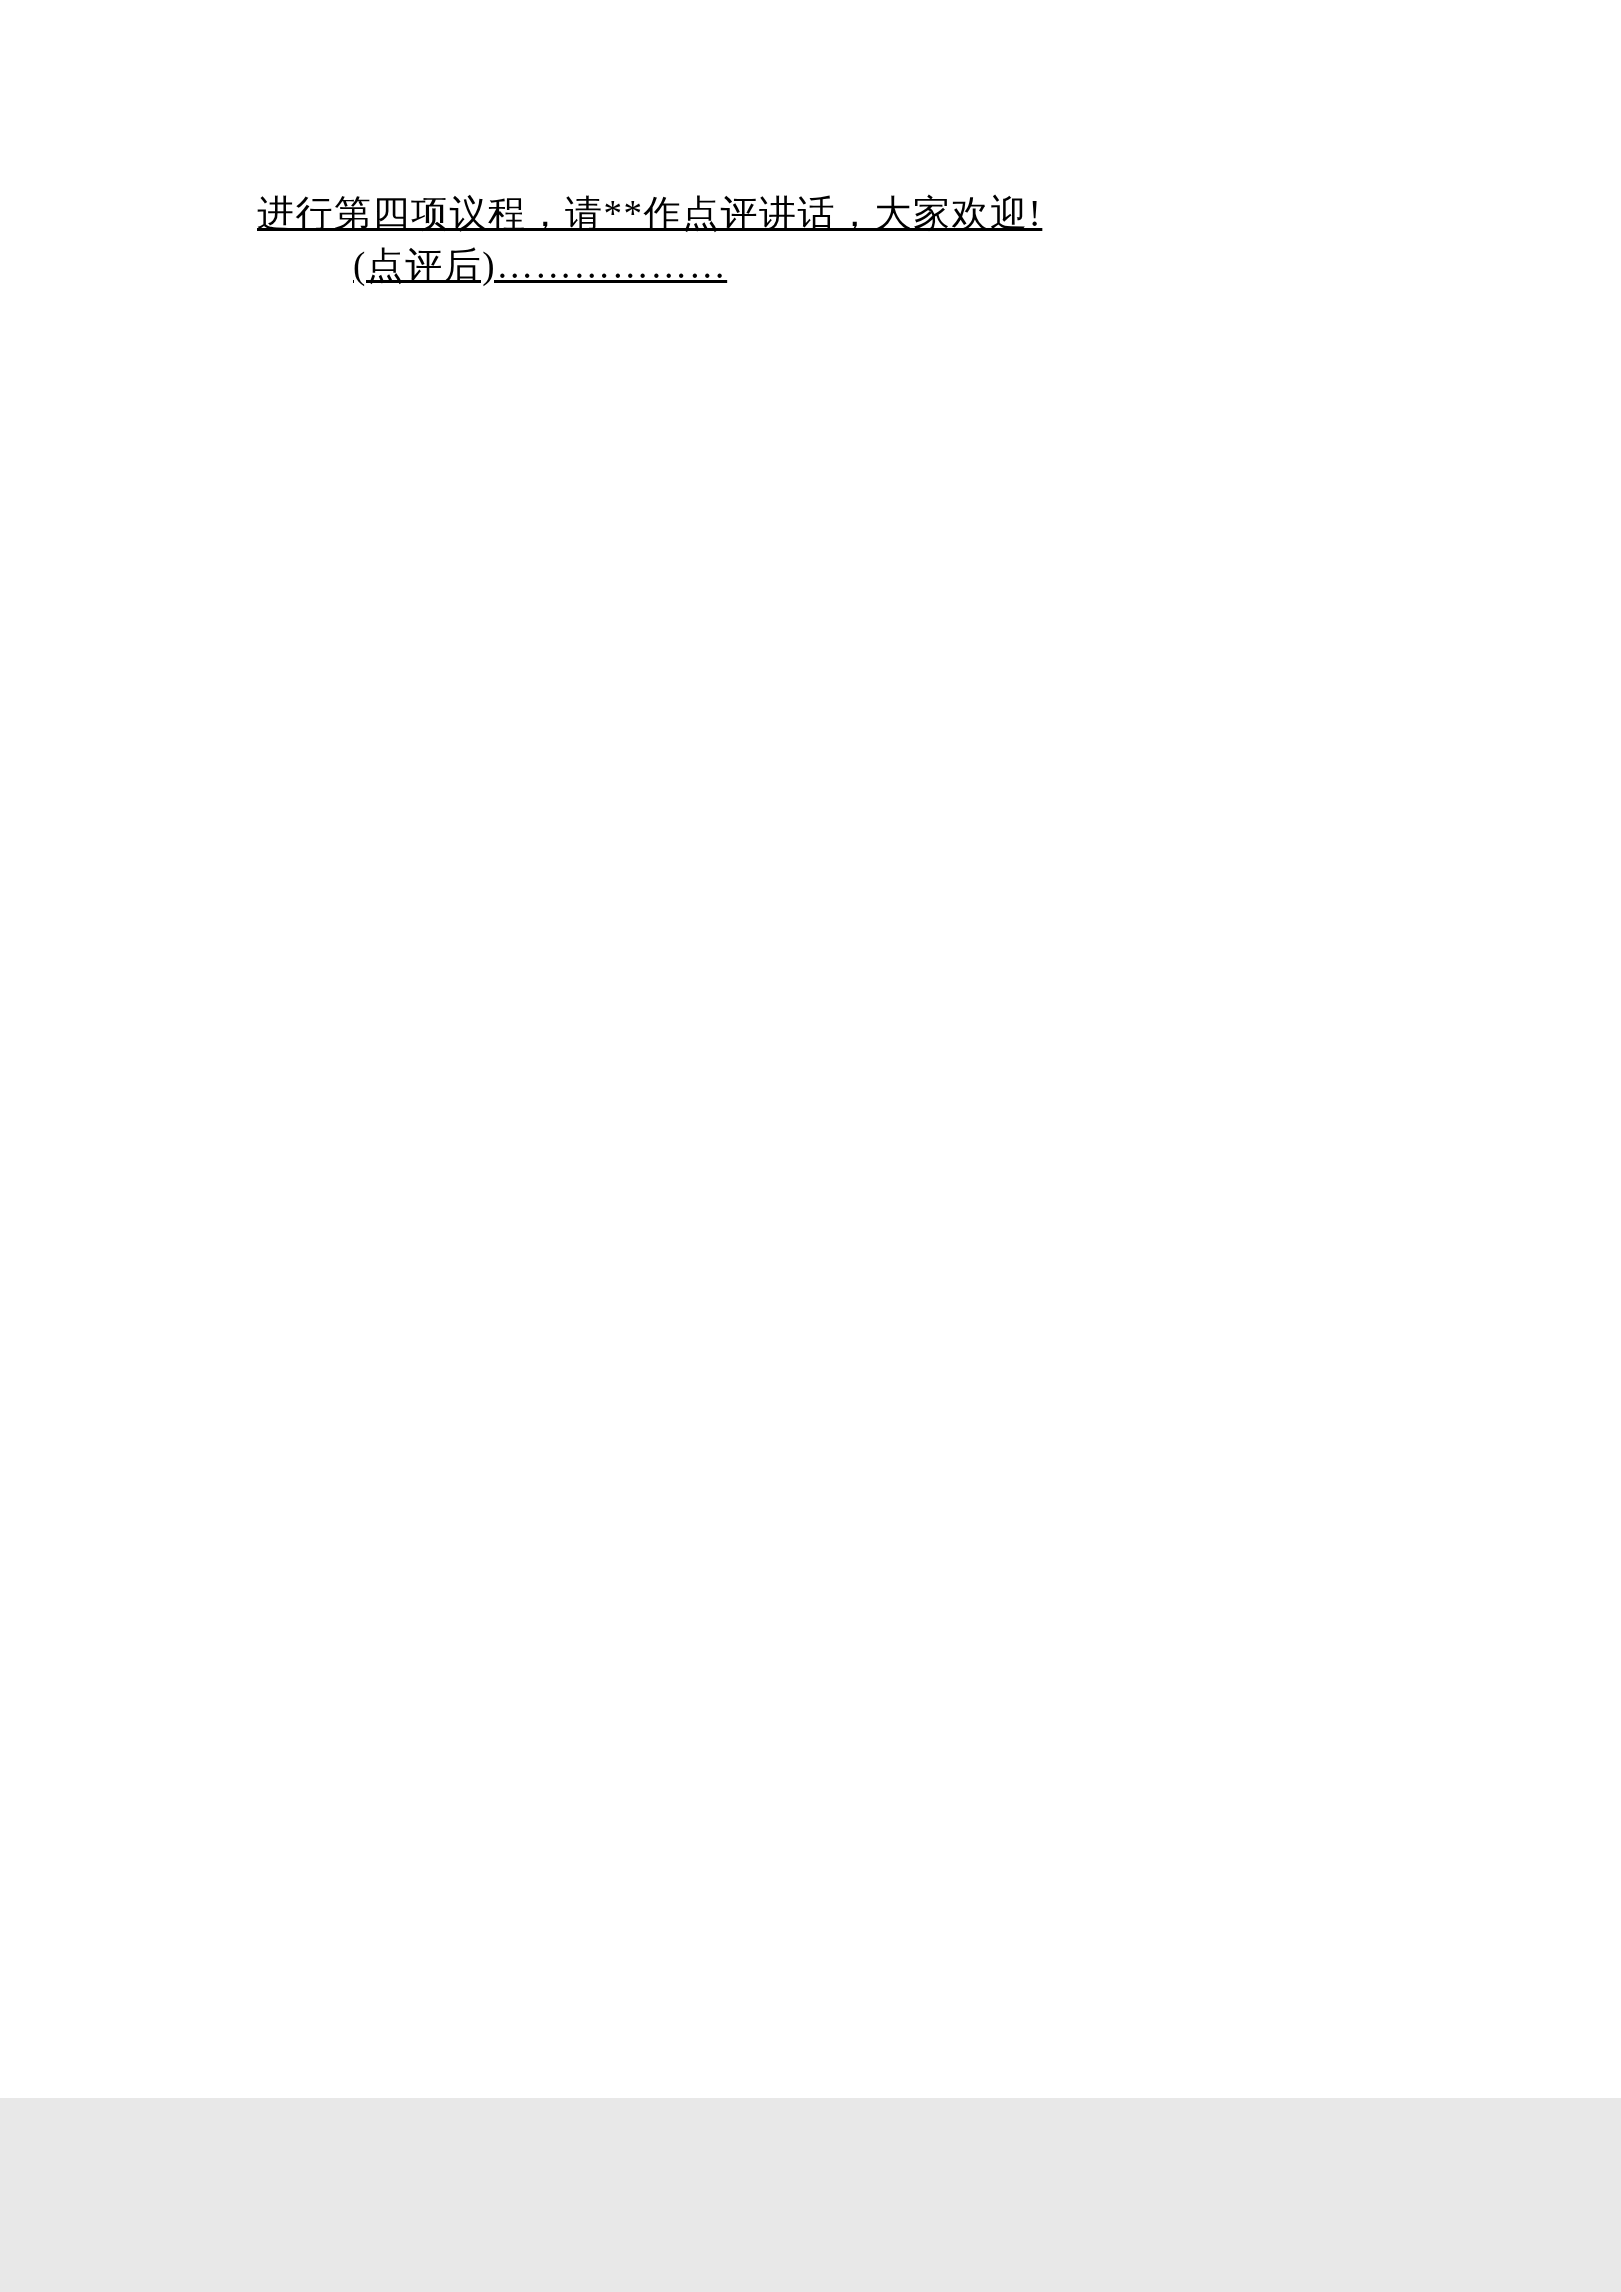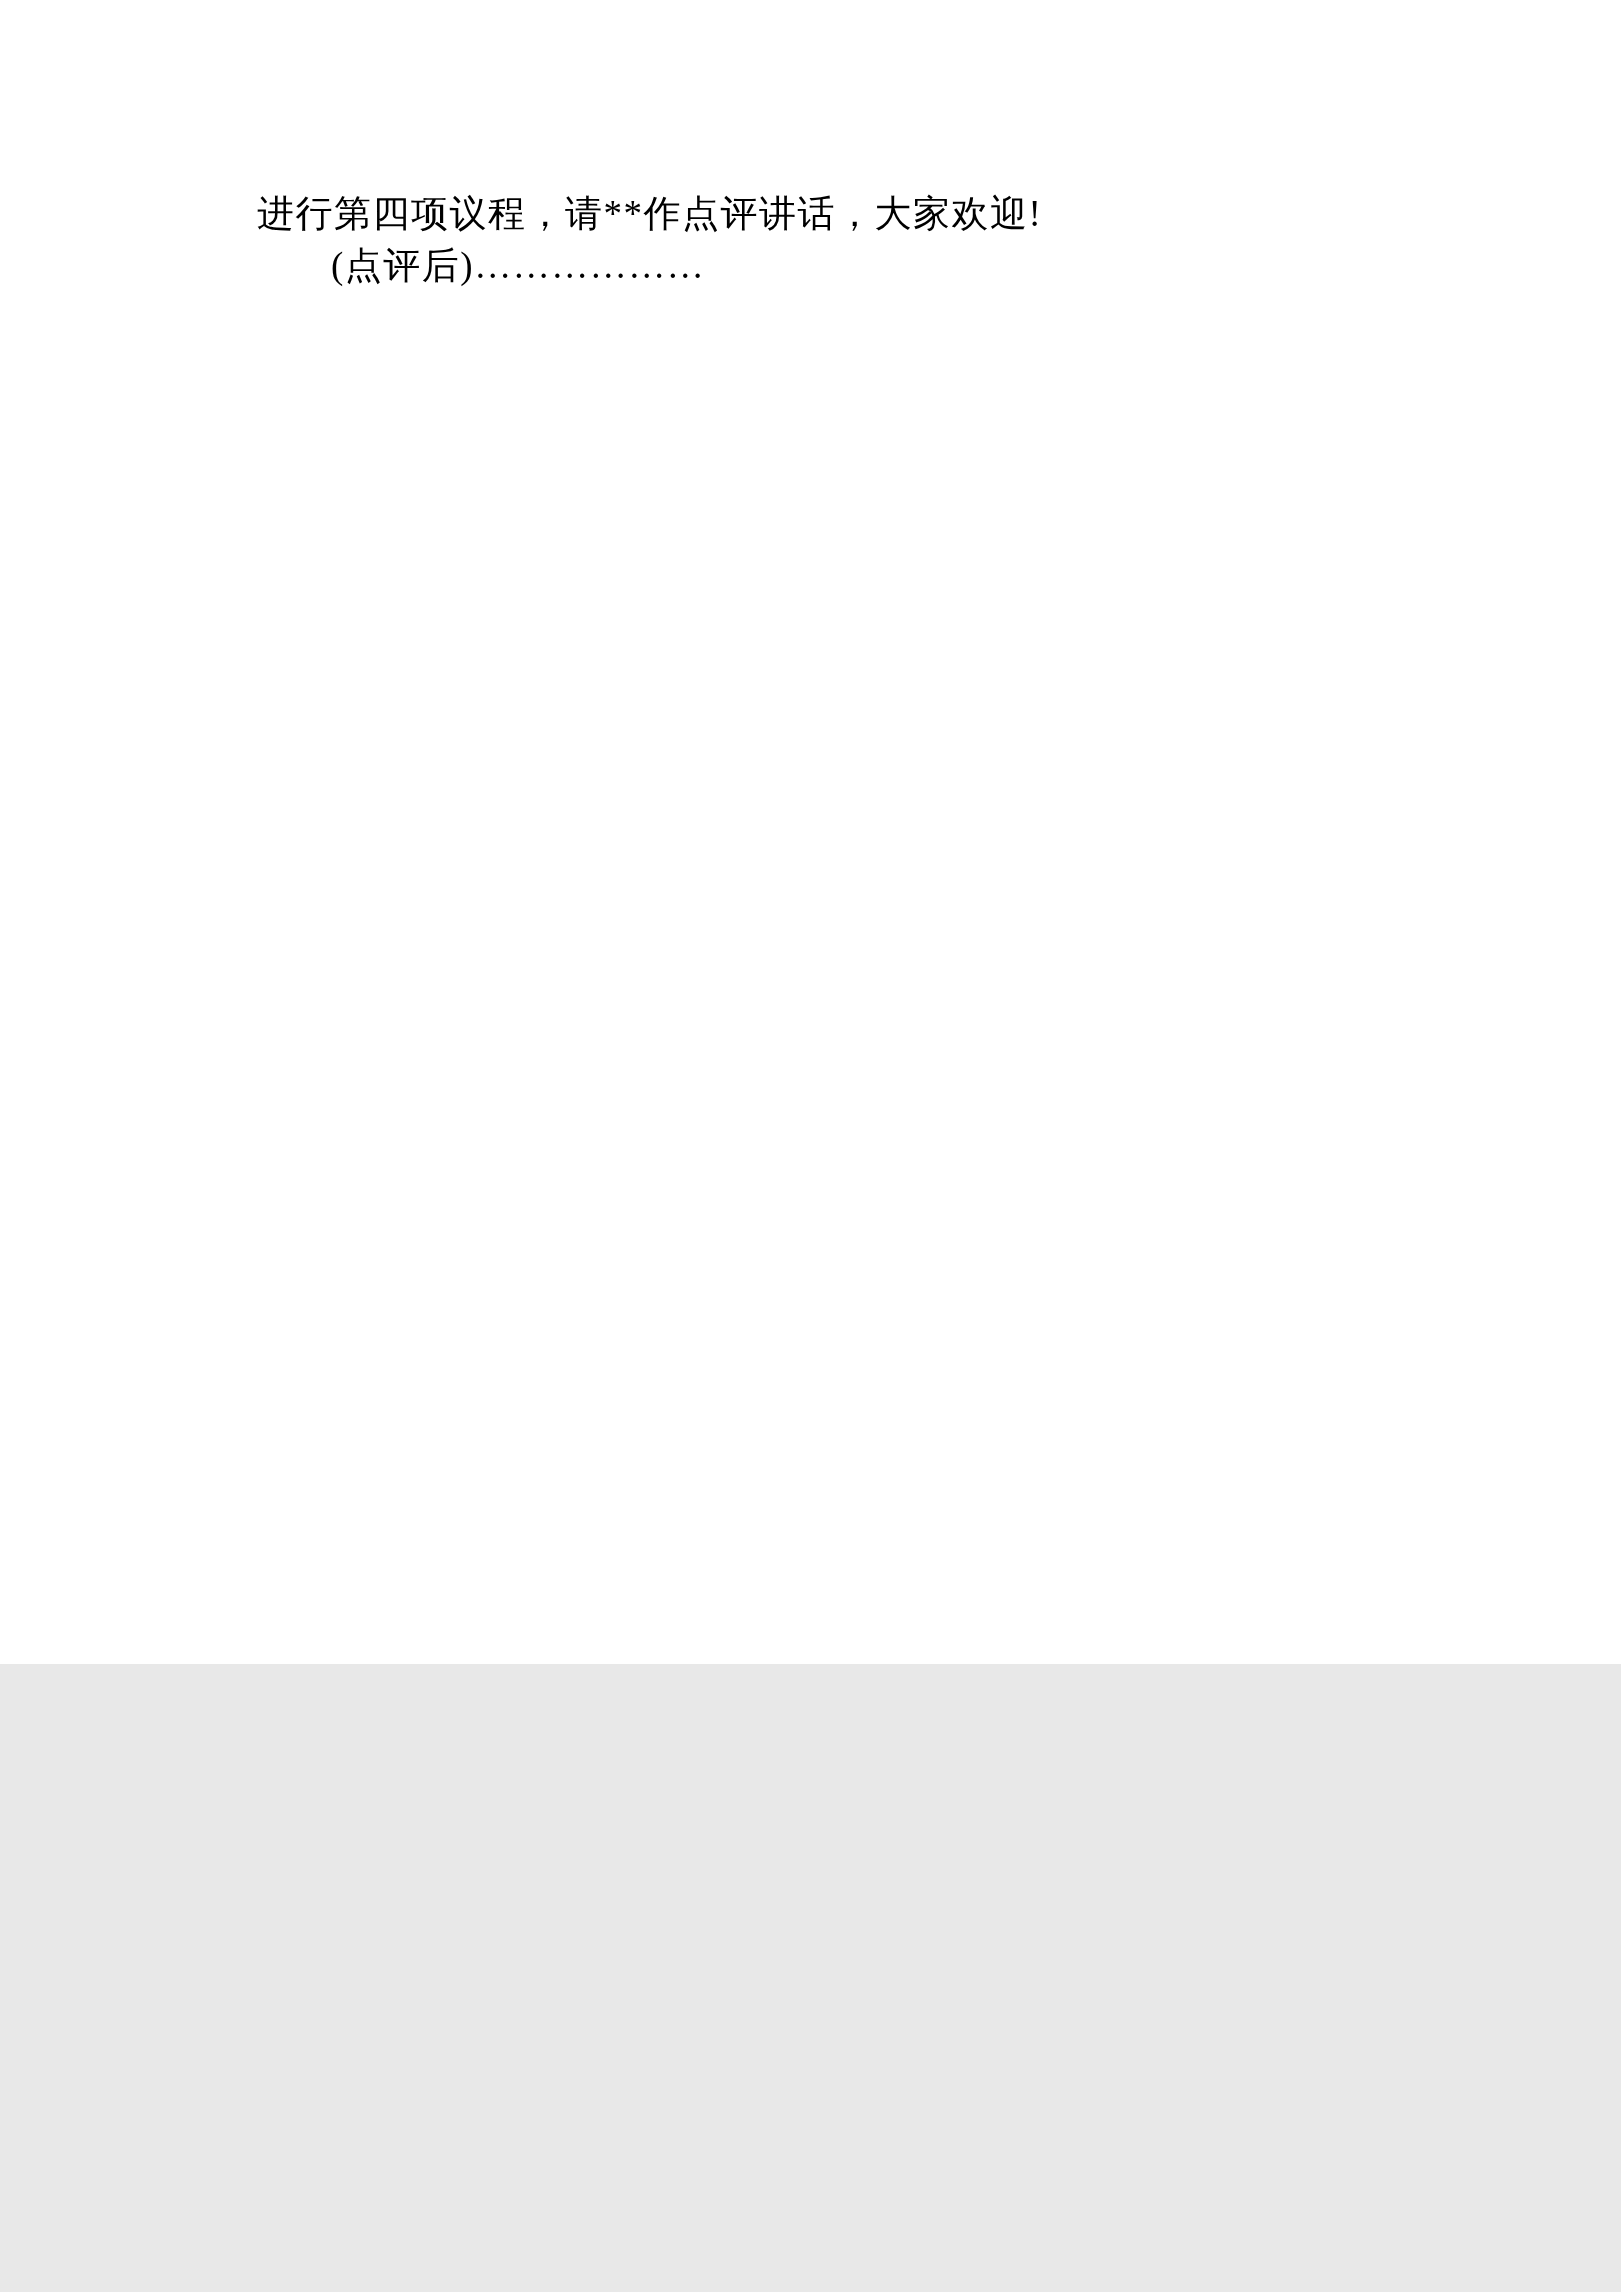--- a/index.html
+++ b/index.html
@@ -3,40 +3,42 @@
 <meta charset="utf-8">
 <style>
   html, body {
     margin: 0;
     padding: 0;
     background: #e8e8e8;
   }
   .page {
     position: relative;
     width: 1621px;
-    height: 1664px;
+    height: 2098px;
     margin: 0 auto;
     background: #ffffff;
     box-sizing: border-box;
     padding: 188px 257px 0 257px;
     font-family: "Liberation Serif", "DejaVu Serif", serif;
     color: #000000;
     overflow: hidden;
+    text-decoration: underline;
   }
   .doc-body p {
     margin: 0;
     padding: 0;
     font-size: 37px;
     line-height: 52px;
     letter-spacing: 1.5px;
     text-align: justify;
     word-break: break-all;
   }
   .doc-body p.indent {
     text-indent: 2em;
+    margin-left: 22px;
   }
 </style>
 </head>
 <body>
 
 <div class="page">
   <div class="doc-body">
       <p>进行第四项议程，请**作点评讲话，大家欢迎!</p>
       <p class="indent">(点评后)………………</p>
     </div>

